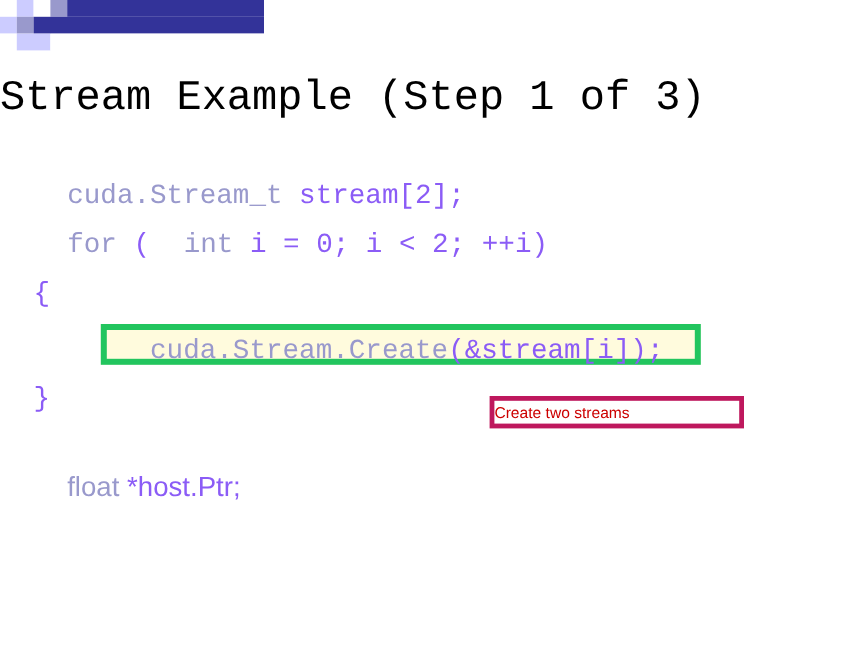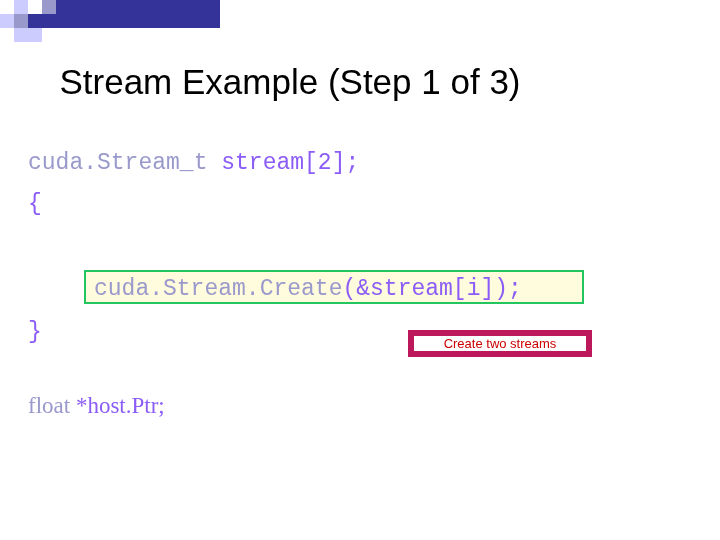--- a/index.html
+++ b/index.html
@@ -29,95 +29,95 @@
 
   
   #slide-title {
     position: absolute;
     top: 62px;
     left: 0;
     width: 580px;
     text-align: center;
     font-size: 35px;
     color: #000000;
-    font-family: Liberation Sans, sans-serif;
+    font-family: Liberation Mono, monospace;
     letter-spacing: 0px;
     white-space: nowrap;
   }
 
   
   #code-body {
     position: absolute;
     top: 143px;
     left: 28px;
     width: 670px;
     font-family: "Liberation Mono", monospace;
     font-size: 23px;
     line-height: 41px;
     color: #000000;
   }
   .code-line {
     white-space: pre;
   }
   .kw {
     color: #9999cc;
+    margin-left: 28px;
   }
   .plain {
     color: #8b5cf6;
   }
 
   
   #highlight-line {
     position: absolute;
     top: 270px;
     left: 84px;
     width: 500px;
     height: 34px;
     background: #fffbdd;
-    border: 2px solid #22c55e;
+    border: 5px solid #22c55e;
     box-sizing: border-box;
   }
   #highlight-line .txt {
     position: absolute;
     left: 8px;
     top: 3px;
     white-space: pre;
     font-family: "Liberation Mono", monospace;
     font-size: 23px;
     line-height: 28px;
   }
 
   
   #callout-box {
     position: absolute;
     top: 330px;
     left: 408px;
-    width: 184px;
+    width: 212px;
     height: 27px;
     background: #ffffff;
-    border: 6px solid #be185d;
+    border: 4px solid #be185d;
     box-sizing: border-box;
     display: flex;
     align-items: center;
-    justify-content: center;
   }
   #callout-box .label {
     font-family: "Liberation Sans", sans-serif;
     font-size: 13px;
     color: #cc0000;
     white-space: nowrap;
   }
 
   
   #code-body-2 {
     position: absolute;
     top: 385px;
     left: 28px;
     width: 670px;
-    font-family: Liberation Serif, serif;
+    font-family: Liberation Sans, sans-serif;
     font-size: 23px;
     line-height: 41px;
     color: #000000;
   }
 </style>
 </head>
 <body>
 
 <div id="corner-decoration">
     <div class="blk" style="left: 0px; top: 0px; width: 14px; height: 14px; background: rgb(255, 255, 255);"></div>
@@ -130,20 +130,21 @@
     <div class="blk" style="left: 28px; top: 14px; width: 192px; height: 14px; background: rgb(51, 51, 153);"></div>
     <div class="blk" style="left: 0px; top: 28px; width: 14px; height: 14px; background: rgb(255, 255, 255);"></div>
     <div class="blk" style="left: 14px; top: 28px; width: 28px; height: 14px; background: rgb(204, 204, 255);"></div>
     <div class="blk" style="left: 42px; top: 28px; width: 178px; height: 14px; background: rgb(255, 255, 255);"></div>
   </div>
 
 <div id="slide-title">Stream Example (Step 1 of 3)</div>
 
 <div id="code-body">
     <div class="code-line"><span class="kw">cuda.Stream_t</span><span class="plain"> stream[2];</span></div>
+    <div class="code-line"><span class="kw">for </span><span class="plain">(</span><span class="kw">int</span><span class="plain"> i = 0; i &lt; 2; ++i)</span></div>
     <div class="code-line"><span class="plain">{</span></div>
   </div>
 
 <div id="highlight-line">
   <span class="txt"><span class="kw">cuda.Stream.Create</span><span class="plain">(&amp;stream[i]);</span></span>
 </div>
 
 <div id="code-body-close" style="position:absolute;top:312px;left:28px;width:670px;font-family:'Liberation Mono',monospace;font-size:23px;line-height:41px;color:#000;">
     <div class="code-line"><span class="plain">}</span></div>
   </div>

